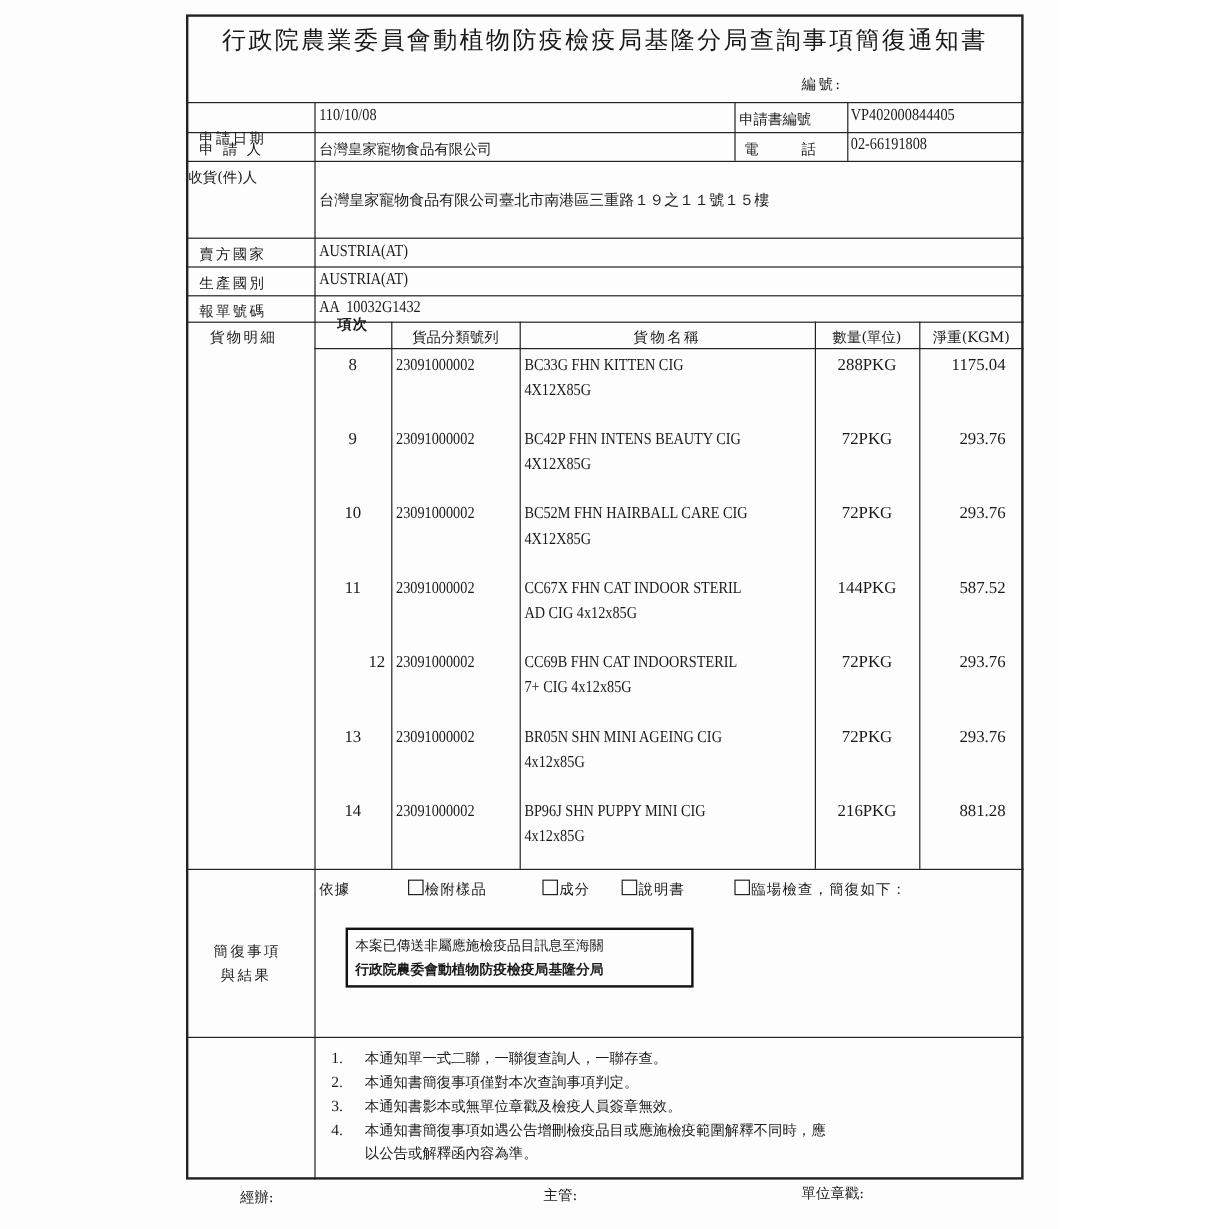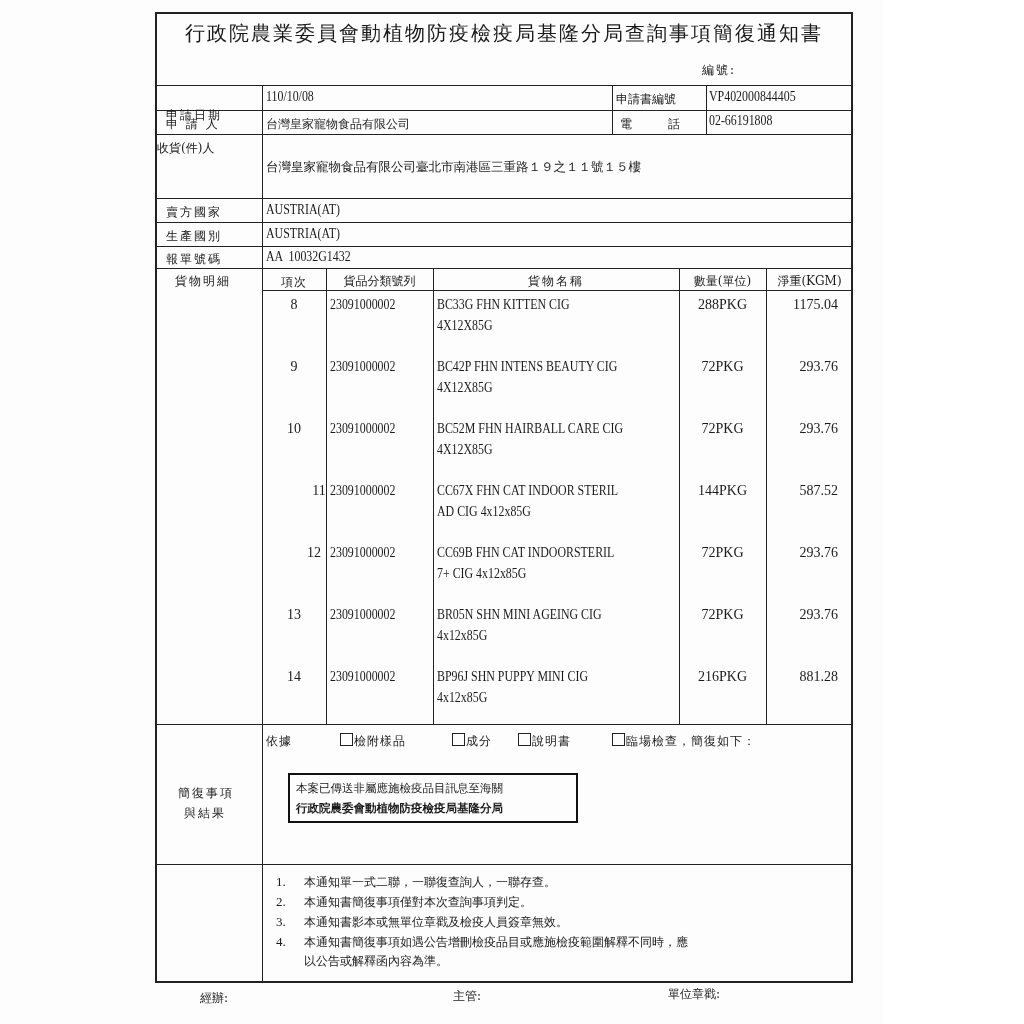--- a/index.html
+++ b/index.html
@@ -28,21 +28,21 @@
   .footer { font-size: 12px; white-space: nowrap; }
 </style>
 </head>
 <body>
 
 <div class="page">
 
   <div class="frame"></div>
 
   <div class="abs title">行政院農業委員會動植物防疫檢疫局基隆分局查詢事項簡復通知書</div>
-  <div class="abs lbl" style="left:668px; top:62px;margin-left:34px;">編號:</div>
+  <div class="abs lbl" style="left:668px; top:62px;">編號:</div>
 
   <div class="hline" style="left:155px; top:85px; width:698px;"></div>
   <div class="hline" style="left:155px; top:110px; width:698px;"></div>
   <div class="hline" style="left:155px; top:134px; width:698px;"></div>
   <div class="hline" style="left:155px; top:198px; width:698px;"></div>
   <div class="hline" style="left:155px; top:222px; width:698px;"></div>
   <div class="hline" style="left:155px; top:246px; width:698px;"></div>
   <div class="hline" style="left:155px; top:268px; width:698px;"></div>
   <div class="hline" style="left:262px; top:290px; width:591px;"></div>
   <div class="hline" style="left:155px; top:724px; width:698px;"></div>
@@ -73,21 +73,21 @@
   <div class="abs val" style="left:266px; top:202px;">AUSTRIA(AT)</div>
 
   <div class="abs lbl" style="left:166px; top:228px;">生產國別</div>
   <div class="abs val" style="left:266px; top:226px;">AUSTRIA(AT)</div>
 
   <div class="abs lbl" style="left:166px; top:251px;">報單號碼</div>
   <div class="abs val" style="left:266px; top:249px; white-space:pre;">AA  10032G1432</div>
 
   <div class="abs lbl" style="left:175px; top:273px;">貨物明細</div>
 
-  <div class="abs lbl center" style="left:262px; top:274px; width:64px; letter-spacing:1px;">項次</div>
+  <div class="abs lbl center" style="left:262px; top:262px; width:64px; letter-spacing:1px;font-weight:bold;">項次</div>
   <div class="abs lbl center" style="left:326px; top:273px; width:107px; letter-spacing:0;">貨品分類號列</div>
   <div class="abs lbl center" style="left:433px; top:273px; width:246px;">貨物名稱</div>
   <div class="abs lbl center" style="left:679px; top:273px; width:87px; letter-spacing:0;">數量(單位)</div>
   <div class="abs lbl center" style="left:766px; top:273px; width:87px; letter-spacing:0;">淨重(KGM)</div>
 
   <div>
     <div class="abs cell center" style="left:262px; top:294px; width:64px;">8</div>
     <div class="abs cell narrow" style="left:330px; top:294px;">23091000002</div>
     <div class="abs cell narrow" style="left:437px; top:294px;">BC33G FHN KITTEN CIG</div>
     <div class="abs cell narrow" style="left:437px; top:315px;">4X12X85G</div>
@@ -104,21 +104,21 @@
   </div>
   <div>
     <div class="abs cell center" style="left:262px; top:418px; width:64px;">10</div>
     <div class="abs cell narrow" style="left:330px; top:418px;">23091000002</div>
     <div class="abs cell narrow" style="left:437px; top:418px;">BC52M FHN HAIRBALL CARE CIG</div>
     <div class="abs cell narrow" style="left:437px; top:439px;">4X12X85G</div>
     <div class="abs cell center" style="left:679px; top:418px; width:87px;">72PKG</div>
     <div class="abs cell right" style="left:766px; top:418px; width:72px;">293.76</div>
   </div>
   <div>
-    <div class="abs cell center" style="left:277px; top:480px; width:64px;padding-left:10px;">11</div>
+    <div class="abs cell center" style="left:262px; top:480px; width:64px;">11</div>
     <div class="abs cell narrow" style="left:330px; top:480px;">23091000002</div>
     <div class="abs cell narrow" style="left:437px; top:480px;">CC67X FHN CAT INDOOR STERIL</div>
     <div class="abs cell narrow" style="left:437px; top:501px;">AD CIG 4x12x85G</div>
     <div class="abs cell center" style="left:679px; top:480px; width:87px;">144PKG</div>
     <div class="abs cell right" style="left:766px; top:480px; width:72px;">587.52</div>
   </div>
   <div>
     <div class="abs cell center" style="left:262px; top:542px; width:64px;padding-left:20px;">12</div>
     <div class="abs cell narrow" style="left:330px; top:542px;">23091000002</div>
     <div class="abs cell narrow" style="left:437px; top:542px;">CC69B FHN CAT INDOORSTERIL</div>

